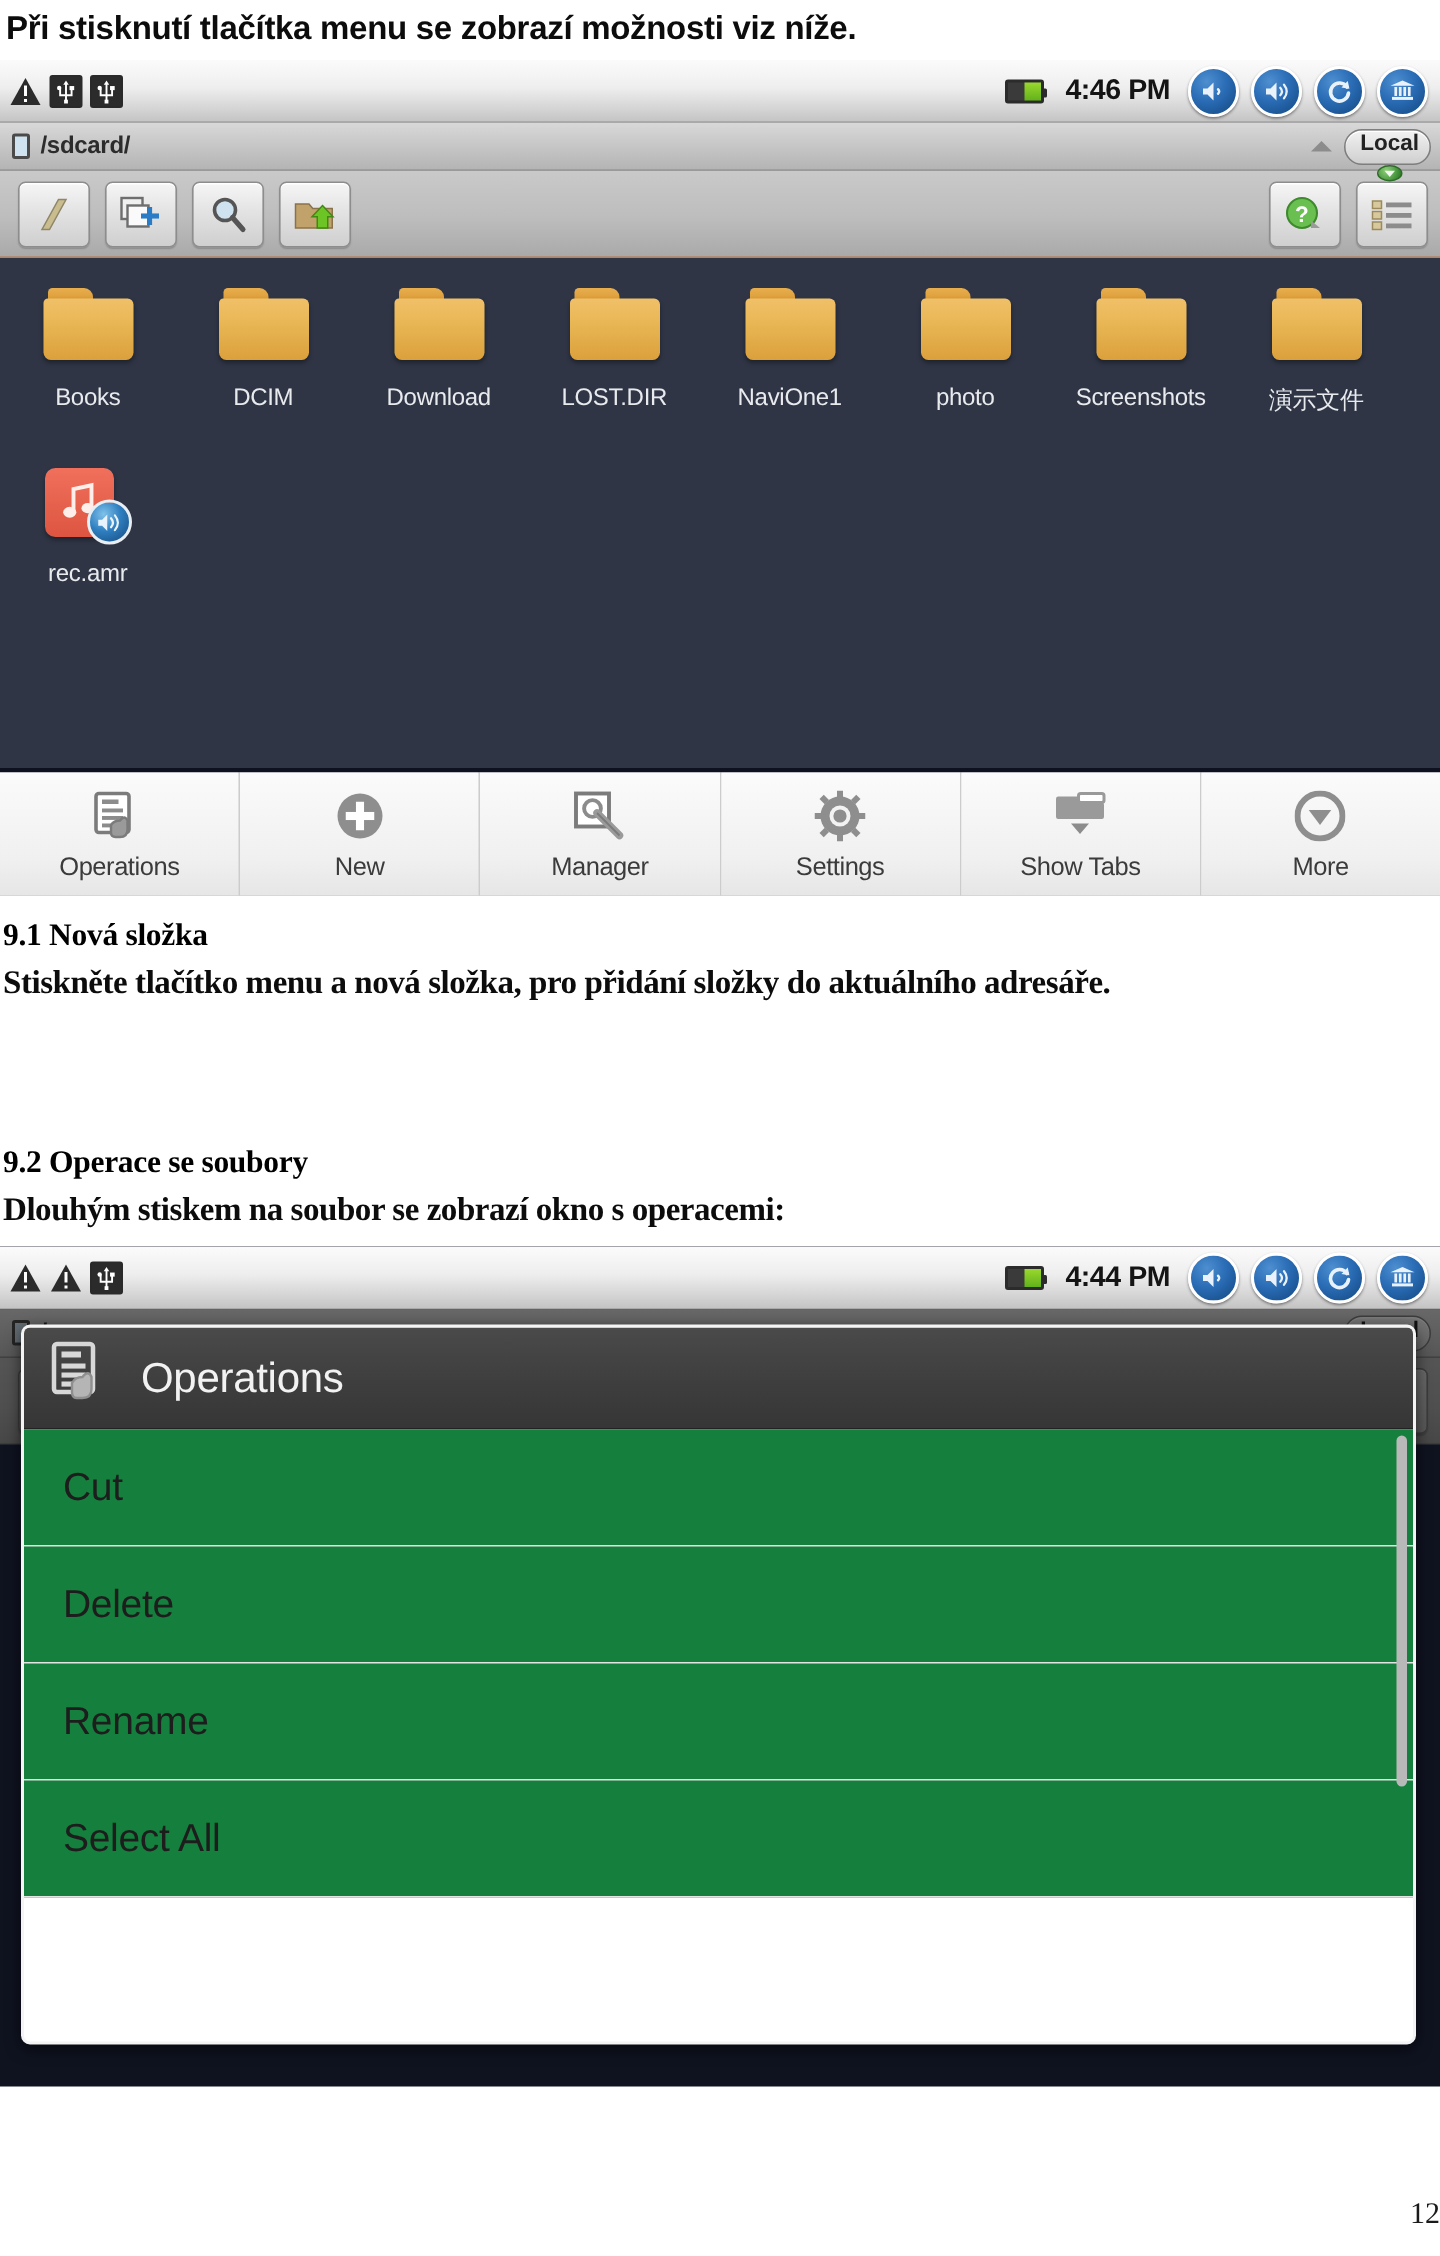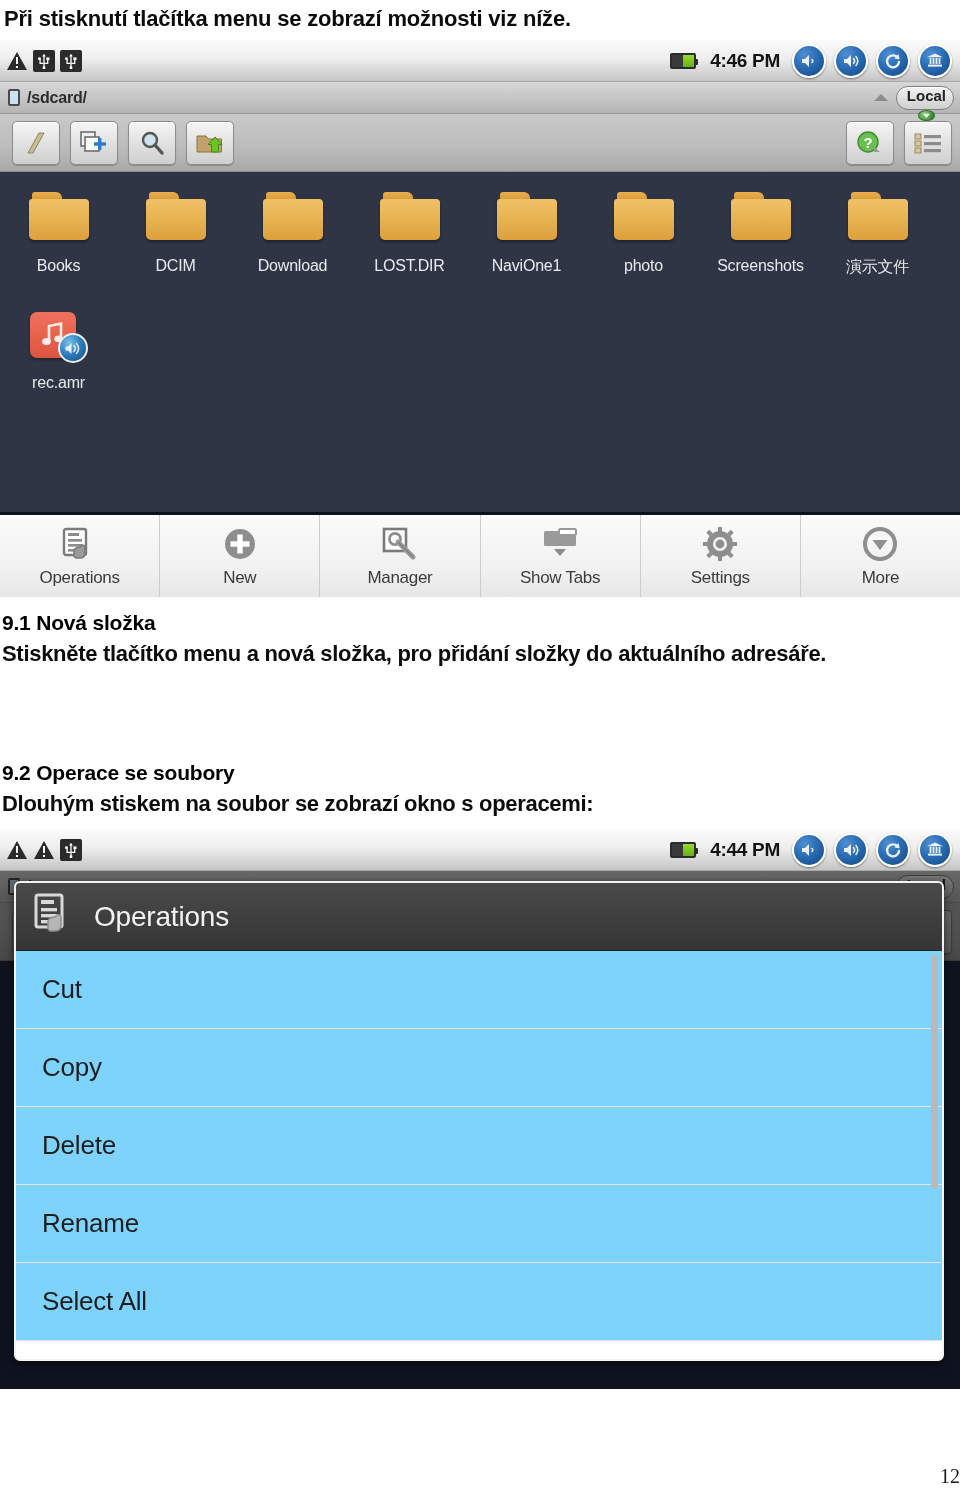--- a/index.html
+++ b/index.html
@@ -28,21 +28,21 @@
     color: #000;
     letter-spacing: -0.2px;
   }
   .doc-body {
     font-size: 22px;
     color: #0c0c0c;
     font-weight: 600;
     letter-spacing: -0.3px;
   }
   .intro-wrap { padding: 6px 0 8px 2px; }
-  .sect-wrap  { padding: 2px 0 0 2px; }
+  .sect-wrap  { padding: 2px 0 0 2px; font-family: Liberation Serif, serif; }
 
   
   .shot {
     width: 960px;
     position: relative;
     background: #f97316;
     overflow: hidden;
   }
 
   
@@ -226,21 +226,21 @@
   .dialog-header {
     height: 68px;
     background: linear-gradient(to bottom, #4a4a4a 0%, #3e3e3e 55%, #363636 100%);
     border-bottom: 1px solid #222;
     display: flex; align-items: center;
     padding-left: 18px; gap: 18px;
   }
   .dialog-title {
     font-size: 28px; color: #f2f2f2; letter-spacing: -0.2px; font-weight: 400;
   }
-  .dialog-list { position: relative; background: #7dd3fc; }
+  .dialog-list { position: relative; background: #15803d; }
   .dlg-item {
     height: 78px;
     display: flex; align-items: center;
     padding-left: 26px;
     border-bottom: 1px solid #e4e4e4;
     font-size: 26px;
     color: #1d1d1d;
     letter-spacing: -0.2px;
   }
   .dlg-scroll {
@@ -507,32 +507,20 @@
     <div class="menu-cell">
       <div class="menu-ic">
         <svg width="36" height="34" viewBox="0 0 36 34">
           <rect x="2" y="2" width="22" height="22" fill="#ffffff" stroke="#7b7b7b" stroke-width="2.6"></rect>
           <circle cx="13" cy="12" r="5.6" fill="none" stroke="#8c8c8c" stroke-width="2.6"></circle>
           <line x1="16" y1="15" x2="31" y2="30" stroke="#9a9a9a" stroke-width="5" stroke-linecap="round"></line>
           <line x1="16" y1="15" x2="31" y2="30" stroke="#7b7b7b" stroke-width="1.2"></line>
         </svg>
       </div>
       <div class="lbl">Manager</div>
-    </div>
-
-    <div class="menu-cell">
-      <div class="menu-ic">
-        <svg width="40" height="34" viewBox="0 0 40 34">
-          <rect x="4" y="4" width="17" height="14" rx="1.5" fill="#9a9a9a"></rect>
-          <rect x="19" y="2" width="17" height="6" rx="1.5" fill="#ffffff" stroke="#9a9a9a" stroke-width="2"></rect>
-          <rect x="4" y="8" width="32" height="11" rx="1.5" fill="#9a9a9a"></rect>
-          <polygon points="14,22 26,22 20,29" fill="#8c8c8c"></polygon>
-        </svg>
-      </div>
-      <div class="lbl">Show Tabs</div>
     </div>
 
     <div class="menu-cell">
       <div class="menu-ic">
         <svg width="34" height="34" viewBox="0 0 34 34">
           <g fill="#8e8e8e">
             <circle cx="17" cy="17" r="13"></circle>
             <rect x="15" y="0" width="4" height="6"></rect>
               <rect x="15" y="28" width="4" height="6"></rect>
             <rect x="0" y="15" width="6" height="4"></rect>
@@ -544,20 +532,32 @@
           </g>
           <circle cx="17" cy="17" r="7" fill="#f2f2f2"></circle>
           <circle cx="17" cy="17" r="4.4" fill="#8e8e8e"></circle>
         </svg>
       </div>
       <div class="lbl">Settings</div>
     </div>
 
     <div class="menu-cell">
       <div class="menu-ic">
+        <svg width="40" height="34" viewBox="0 0 40 34">
+          <rect x="4" y="4" width="17" height="14" rx="1.5" fill="#9a9a9a"></rect>
+          <rect x="19" y="2" width="17" height="6" rx="1.5" fill="#ffffff" stroke="#9a9a9a" stroke-width="2"></rect>
+          <rect x="4" y="8" width="32" height="11" rx="1.5" fill="#9a9a9a"></rect>
+          <polygon points="14,22 26,22 20,29" fill="#8c8c8c"></polygon>
+        </svg>
+      </div>
+      <div class="lbl">Show Tabs</div>
+    </div>
+
+    <div class="menu-cell">
+      <div class="menu-ic">
         <svg width="34" height="34" viewBox="0 0 34 34">
           <circle cx="17" cy="17" r="15" fill="none" stroke="#8e8e8e" stroke-width="4"></circle>
           <polygon points="9.5,13 24.5,13 17,23" fill="#8e8e8e"></polygon>
         </svg>
       </div>
       <div class="lbl">More</div>
     </div>
   </div>
 </div>
 
@@ -674,23 +674,20 @@
       </div>
       <div class="dialog-title">Operations</div>
     </div>
 
     <div class="dialog-list">
       <div class="dlg-scroll"></div>
       <div class="dlg-item">
         <span>Cut</span>
       </div>
       <div class="dlg-item">
-        <span>Copy</span>
-      </div>
-      <div class="dlg-item">
         <span>Delete</span>
       </div>
       <div class="dlg-item">
         <span>Rename</span>
       </div>
       <div class="dlg-item">
         <span>Select All</span>
       </div>
     </div>
   </div>

